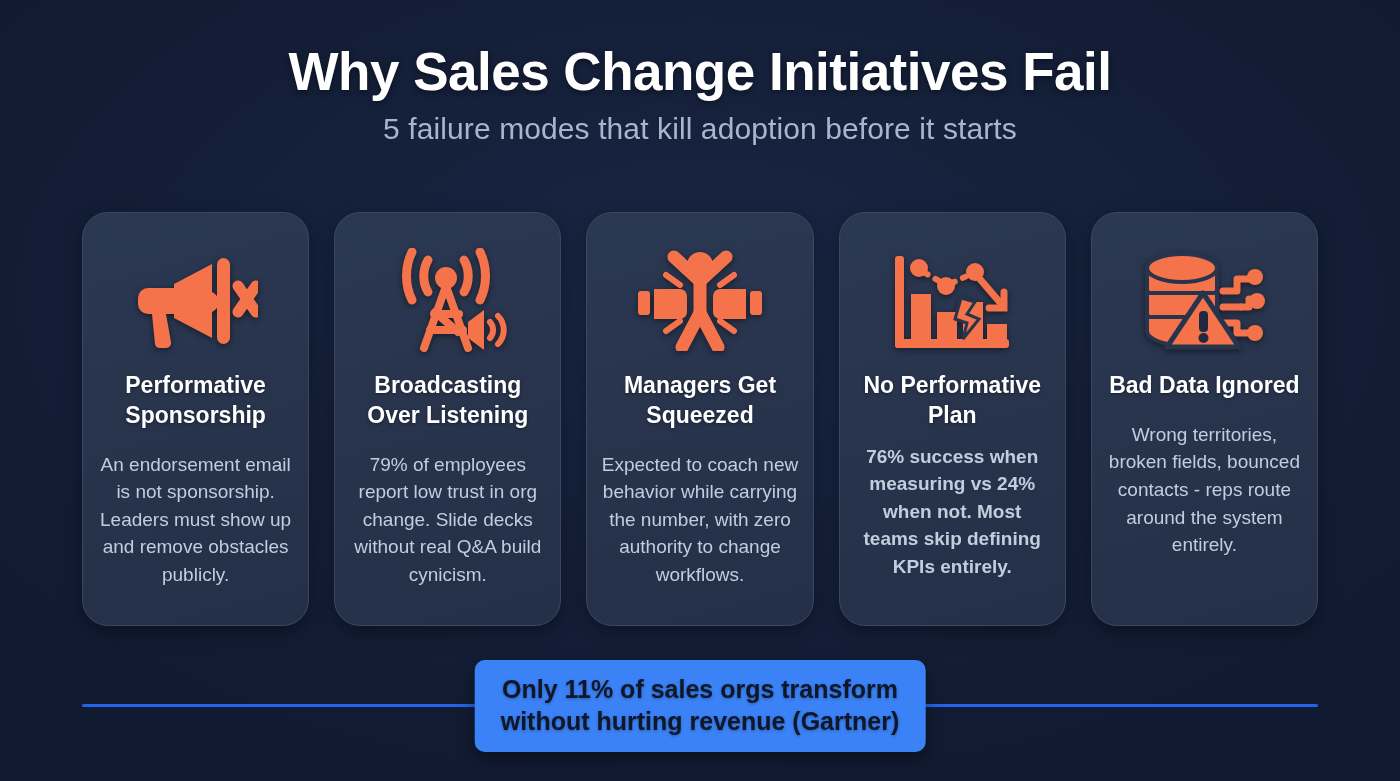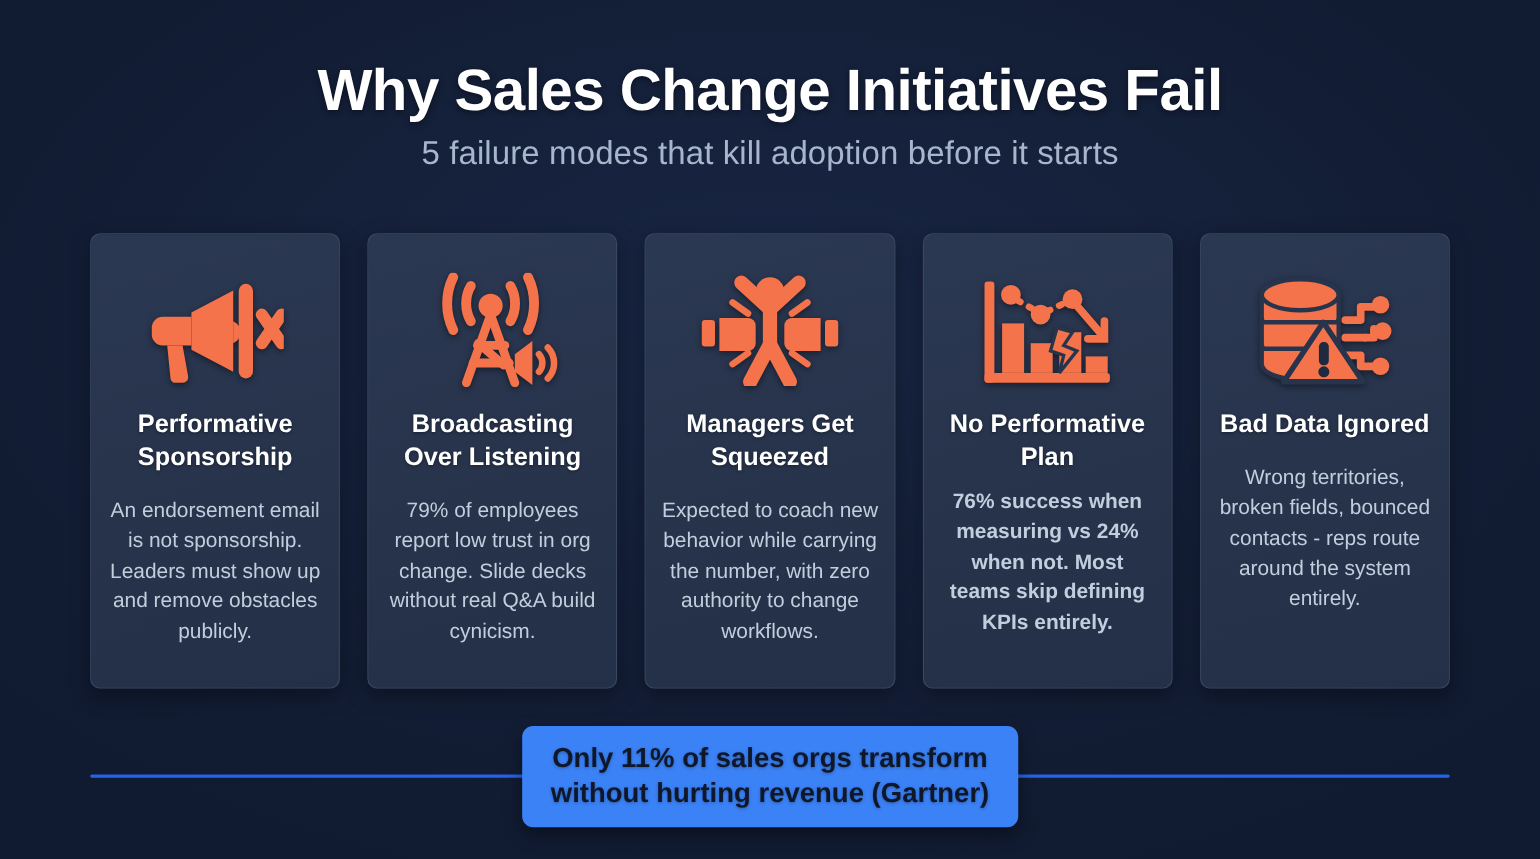--- a/index.html
+++ b/index.html
@@ -7,42 +7,42 @@
   body {
     background:#131e35;
     background-image:
       radial-gradient(ellipse 900px 520px at 50% 38%, #192644 0%, #141f38 55%, #101a30 100%);
     font-family:"Liberation Sans", sans-serif;
     overflow:hidden;
     position:relative;
   }
 
   
-  .header { width:100%; text-align:center; padding-top:54px; }
+  .header { width:100%; text-align:center; padding-top:43px; }
   .title {
     font-size:53px; font-weight:bold; color:#ffffff;
     letter-spacing:-0.5px; line-height:1.08;
     text-shadow:0 2px 6px rgba(0,0,0,.45);
   }
   .subtitle {
     font-size:30px; color:#a8b6cc; margin-top:12px;
     font-weight:400; letter-spacing:0.1px;
   }
 
   
   .cards {
     position:absolute; left:82px; top:212px;
     width:1236px; height:414px;
     display:flex; gap:25px;
   }
   .card {
     flex:1 1 0; min-width:0;
     background:linear-gradient(165deg,#2b3852 0%,#28344c 48%,#243047 100%);
     border:1px solid #3a4763;
-    border-radius:9px;
+    border-radius:26px;
     box-shadow:0 6px 18px rgba(0,0,0,.35);
     display:flex; flex-direction:column; 
     padding:34px 14px 20px;
   }
   .icon-wrap {
     height:106px; width:100%;
     display:flex; align-items:center; justify-content:center;
     margin-bottom:18px;
   }
   .icon-wrap svg { display:block; filter:drop-shadow(0 2px 3px rgba(0,0,0,.45)); }

